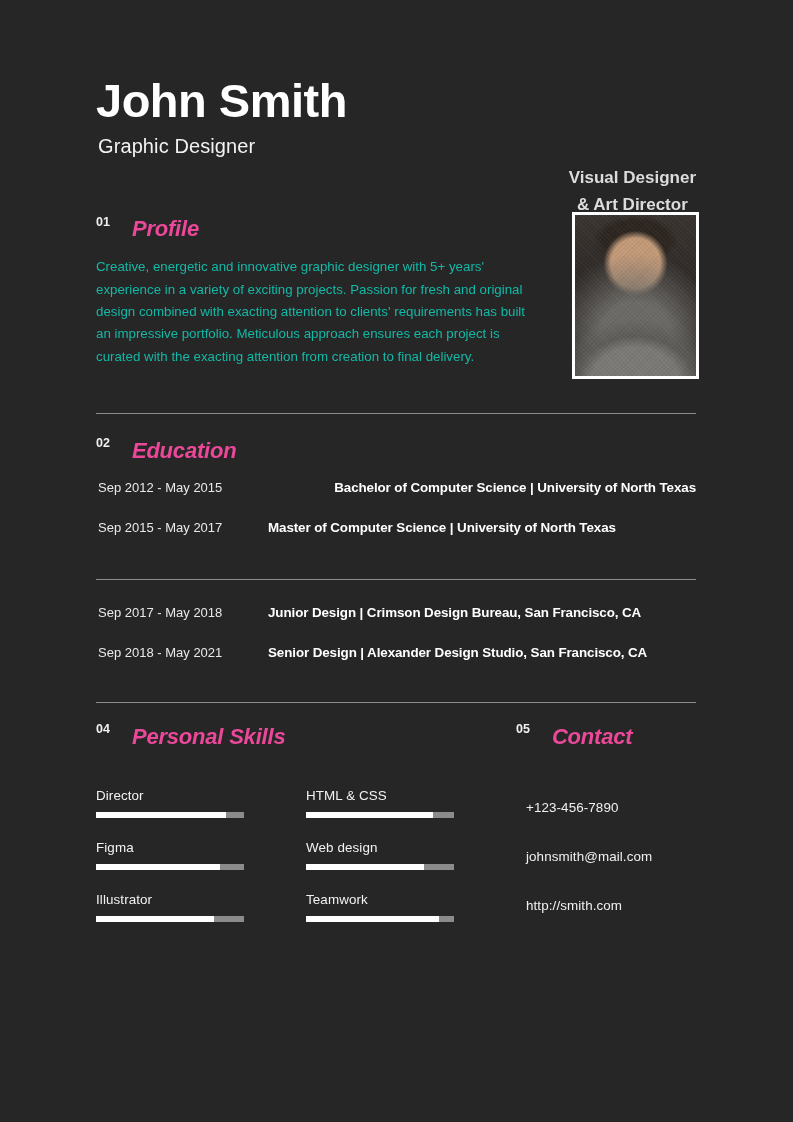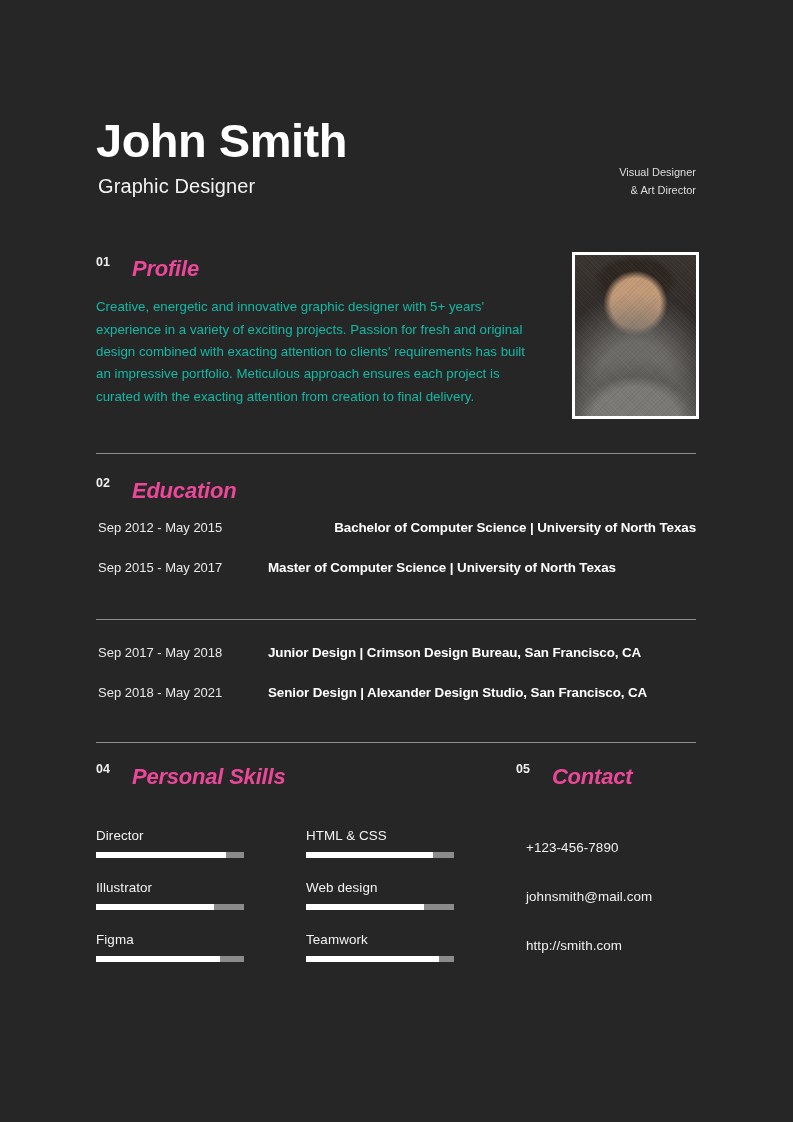--- a/index.html
+++ b/index.html
@@ -23,46 +23,46 @@
   .content {
     position: absolute;
     left: 96px;
     top: 0;
     width: 600px;
   }
 
   
   .header {
     position: relative;
-    padding-top: 116px;
+    padding-top: 76px;
   }
   .name {
     font-size: 47px;
     font-weight: bold;
     letter-spacing: -0.5px;
     line-height: 1.05;
     margin: 0;
     color: #ffffff;
   }
   .role {
     font-size: 20px;
     font-weight: 400;
     margin: 10px 0 0 2px;
     color: #f2f2f2;
     letter-spacing: 0.1px;
   }
   .header-right {
     position: absolute;
     right: 0;
     top: 164px;
-    text-align: right;
-    font-size: 11px;
+    text-align: center;
+    font-size: 17px;
     line-height: 1.6;
     color: #dcdcdc;
-    font-weight: 400;
+    font-weight: 700;
   }
 
   
   .section-head {
     position: relative;
     display: flex;
     align-items: flex-end;
     gap: 22px;
   }
   .sec-num {
@@ -288,29 +288,29 @@
     <div class="bottom">
 
       <div class="skills-col">
         <div class="skill">
           <div class="skill-name">Director</div>
           <div class="bar-track">
             <div class="bar-fill" style="width:88%;"></div>
           </div>
         </div>
         <div class="skill">
+          <div class="skill-name">Figma</div>
+          <div class="bar-track">
+            <div class="bar-fill" style="width:84%;"></div>
+          </div>
+        </div>
+        <div class="skill">
           <div class="skill-name">Illustrator</div>
           <div class="bar-track">
             <div class="bar-fill" style="width:80%;"></div>
-          </div>
-        </div>
-        <div class="skill">
-          <div class="skill-name">Figma</div>
-          <div class="bar-track">
-            <div class="bar-fill" style="width:84%;"></div>
           </div>
         </div>
       </div>
 
       <div class="skills-col second">
         <div class="skill">
           <div class="skill-name">HTML &amp; CSS</div>
           <div class="bar-track">
             <div class="bar-fill" style="width:86%;"></div>
           </div>

